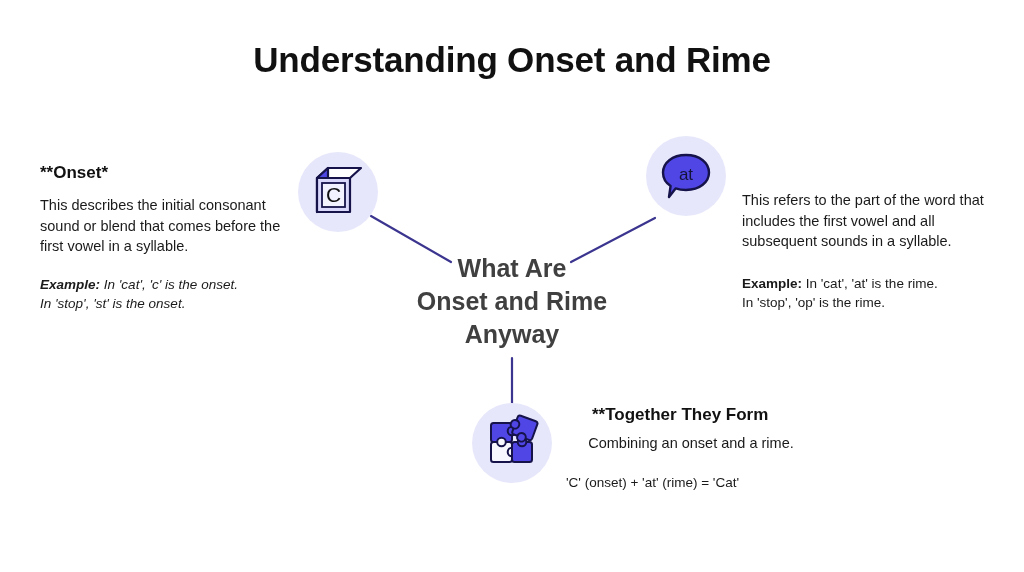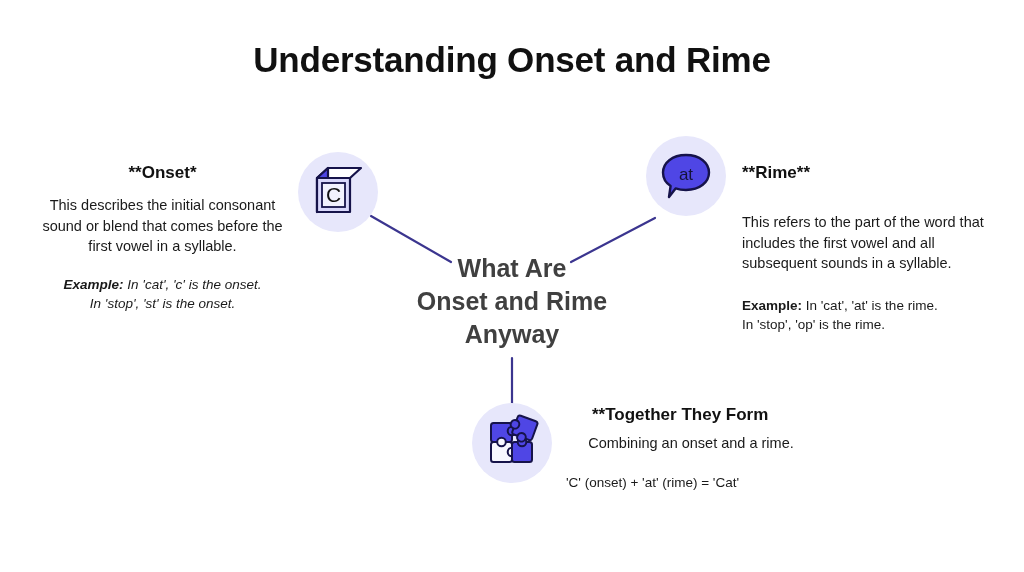--- a/index.html
+++ b/index.html
@@ -88,21 +88,21 @@
     font-size: 13.5px;
     line-height: 1.45;
     color: #1a1a1a;
   }
   .block .example b { font-weight: bold; }
 
   #block-onset {
     left: 40px;
     top: 162px;
     width: 245px;
-    text-align: center;
+    text-align: left;
   }
   #block-onset .body { margin-top: 11px; }
   #block-onset .example { margin-top: 18px; font-style: italic; }
 
   #block-rime {
     left: 742px;
     top: 162px;
     width: 245px;
     text-align: left;
   }
@@ -187,21 +187,20 @@
   <div class="block" id="block-onset">
     <div class="heading">**Onset*</div>
     <div class="body">This describes the initial consonant sound or blend that comes before the first vowel in a syllable.</div>
     <div class="example">
       <b>Example:</b><span> In 'cat', 'c' is the onset.</span><br>
       <span>In 'stop', 'st' is the onset.</span>
     </div>
   </div>
 
   <div class="block" id="block-rime">
-    <div class="heading">**Rime**</div>
     <div class="body">This refers to the part of the word that includes the first vowel and all subsequent sounds in a syllable.</div>
     <div class="example">
       <b>Example:</b><span> In 'cat', 'at' is the rime.</span><br>
       <span>In 'stop', 'op' is the rime.</span>
     </div>
   </div>
 
   <div class="block" id="block-together">
     <div class="heading">
       <div>**Together They Form</div>

